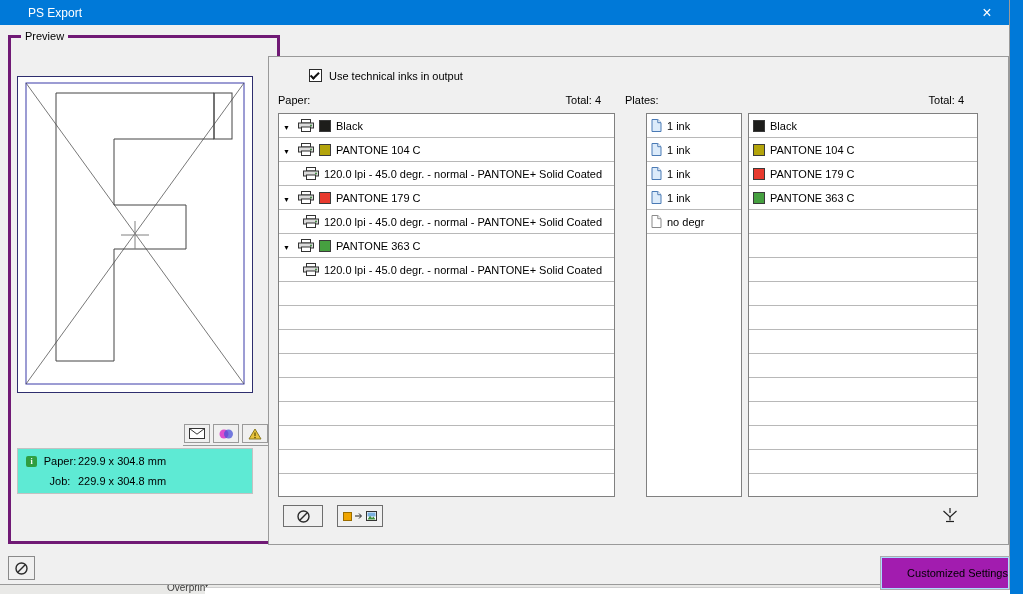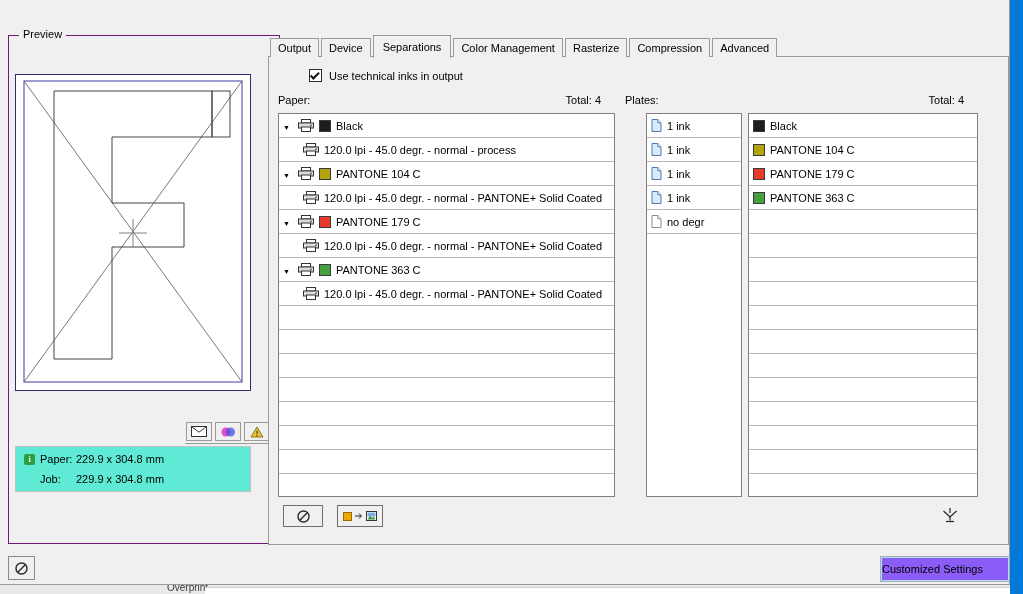--- a/index.html
+++ b/index.html
@@ -16,21 +16,21 @@
 
   
   .dialog { position:absolute; left:0; top:0; width:1010px; height:585px; background:#f0f0f0;
             border-right:1px solid #9a9a9a; border-bottom:1px solid #9a9a9a; box-sizing:border-box; }
   .titlebar { position:absolute; left:0; top:0; width:100%; height:25px; background:#0079d8; color:#fff; }
   .title-text { position:absolute; left:28px; top:6px; font-size:12px; }
   .close-btn { position:absolute; right:6px; top:0; width:32px; height:25px; display:flex; align-items:center; justify-content:center;
                color:#fff; font-size:16px; cursor:default; }
 
   
-  .preview-group { position:absolute; left:8px; top:35px; width:272px; height:509px; border:1px solid #701a75; box-sizing:border-box; }
+  .preview-group { position:absolute; left:8px; top:35px; width:272px; height:509px; border:3px solid #701a75; box-sizing:border-box;text-align:center; }
   .group-label { position:absolute; left:10px; top:-8px; background:#f0f0f0; padding:0 4px; }
   .preview-canvas { position:absolute; left:6px; top:38px; width:234px; height:315px; background:#fff; border:1px solid #2e2e6e; box-sizing:content-box; }
   .preview-toolbar { position:absolute; right:8px; top:385px; display:flex; gap:3px; border-bottom:1px solid #9a9a9a; padding:1px 1px 2px 1px; }
   .tool-btn { width:24px; height:17px; border:1px solid #9a9a9a; background:#f0f0f0; display:flex; align-items:center; justify-content:center; }
   .info-panel { position:absolute; left:6px; top:410px; width:236px; height:46px; border:1px solid #c2c2c2; background:#5eead4; box-sizing:border-box; }
   .info-row { display:flex; align-items:center; height:16px; margin:4px 0 0 8px; }
   .info-icon { width:11px; height:11px; background:#2f9e41; color:#fff; border-radius:2px; display:flex; align-items:center; justify-content:center; flex:none; }
   .info-icon::before { content:"i"; font-size:8px; font-weight:bold; font-family:"Liberation Serif", serif; }
   .info-icon-spacer { width:11px; flex:none; }
   .info-label { margin-left:5px; width:36px; }
@@ -63,34 +63,38 @@
   .plates-left-rows .lrow:nth-child(5) { border-bottom:1px solid #b8b8b8; }
 
   .mini-btn { position:absolute; height:22px; border:1px solid #6e6e6e; background:#f0f0f0; display:flex; align-items:center; justify-content:center; gap:3px; box-sizing:border-box; }
   .orange-sq { width:9px; height:9px; background:#f0a500; border:1px solid #9a6d00; box-sizing:border-box; }
 
   .well-btn { position:absolute; left:668px; top:448px; width:26px; height:20px; display:flex; align-items:center; justify-content:center; }
 
   
   .footer-no-btn { position:absolute; left:8px; top:556px; width:27px; height:24px; border:1px solid #8a8a8a; background:#f0f0f0;
                    display:flex; align-items:center; justify-content:center; box-sizing:border-box; }
-  .customized-btn { position:absolute; left:881px; top:557px; width:128px; height:24px; border:1px solid #abdcff; outline:1px solid #acacac;
-                    background:#8b5cf6; display:flex; align-items:center; justify-content:flex-start; box-sizing:border-box; }
+  .customized-btn { position:absolute; left:881px; top:557px; width:128px; height:32px; border:1px solid #abdcff; outline:1px solid #acacac;
+                    background:#a21caf; display:flex; align-items:center; justify-content:flex-end; box-sizing:border-box; }
 </style>
 </head>
 <body>
 
 <div class="right-strip"></div>
 <div class="bottom-strip">
   <span class="overprint-label">Overprint</span>
   <div class="white-band"></div>
 </div>
 
 <div class="dialog">
 
+  <div class="titlebar">
+    <span class="title-text">PS Export</span>
+    <span class="close-btn">×</span>
+  </div>
 
   <div class="preview-group">
     <span class="group-label">Preview</span>
 
     <div class="preview-canvas">
       <svg width="234" height="315" viewBox="0 0 234 315">
         <rect x="8" y="6" width="218" height="301" fill="none" stroke="#3a3aa8" stroke-width="1"></rect>
         <line x1="8" y1="6" x2="226" y2="307" stroke="#555" stroke-width="0.8"></line>
         <line x1="226" y1="6" x2="8" y2="307" stroke="#555" stroke-width="0.8"></line>
         <path d="M 38,16 H 196 V 62 H 96 V 128 H 168 V 172 H 96 V 284 H 38 Z" fill="none" stroke="#444" stroke-width="1"></path>
@@ -129,29 +133,20 @@
         <span class="info-value">229.9 x 304.8 mm</span>
       </div>
       <div class="info-row">
         <span class="info-icon-spacer"></span>
         <span class="info-label">Job:</span>
         <span class="info-value">229.9 x 304.8 mm</span>
       </div>
     </div>
   </div>
 
-  <div class="tabs">
-    <div class="tab">Output</div>
-    <div class="tab">Device</div>
-    <div class="tab active">Separations</div>
-    <div class="tab">Color Management</div>
-    <div class="tab">Rasterize</div>
-    <div class="tab">Compression</div>
-    <div class="tab">Advanced</div>
-  </div>
 
   <div class="pane">
 
     <div class="cb-row">
       <span class="checkbox"></span>
       <span class="cb-label">Use technical inks in output</span>
     </div>
 
     <span class="section-label" style="left:9px; top:37px;">Paper:</span>
     <span class="section-total" style="left:9px; top:37px; width:337px;">Total: 4</span>
@@ -161,29 +156,20 @@
       <div class="lrow">
         <span class="expander"></span>
         <svg class="printer" width="16" height="13" viewBox="0 0 16 13">
             <rect x="3.5" y="0.5" width="9" height="3.5" fill="#fff" stroke="#333"></rect>
             <rect x="0.5" y="4" width="15" height="5" fill="#dcdcdc" stroke="#333"></rect>
             <rect x="3.5" y="8" width="9" height="4.5" fill="#fff" stroke="#333"></rect>
             <circle cx="13" cy="6.5" r="0.9" fill="#2d7d2d"></circle>
           </svg>
         <span class="swatch" style="background-color: rgb(29, 29, 27);"></span>
         <span>Black</span>
-      </div>
-      <div class="lrow detail">
-        <svg class="printer" width="16" height="13" viewBox="0 0 16 13">
-            <rect x="3.5" y="0.5" width="9" height="3.5" fill="#fff" stroke="#333"></rect>
-            <rect x="0.5" y="4" width="15" height="5" fill="#dcdcdc" stroke="#333"></rect>
-            <rect x="3.5" y="8" width="9" height="4.5" fill="#fff" stroke="#333"></rect>
-            <circle cx="13" cy="6.5" r="0.9" fill="#2d7d2d"></circle>
-          </svg>
-        <span>120.0 lpi - 45.0 degr. - normal - process</span>
       </div>
 
       <div class="lrow">
         <span class="expander"></span>
         <svg class="printer" width="16" height="13" viewBox="0 0 16 13">
             <rect x="3.5" y="0.5" width="9" height="3.5" fill="#fff" stroke="#333"></rect>
             <rect x="0.5" y="4" width="15" height="5" fill="#dcdcdc" stroke="#333"></rect>
             <rect x="3.5" y="8" width="9" height="4.5" fill="#fff" stroke="#333"></rect>
             <circle cx="13" cy="6.5" r="0.9" fill="#2d7d2d"></circle>
           </svg>

